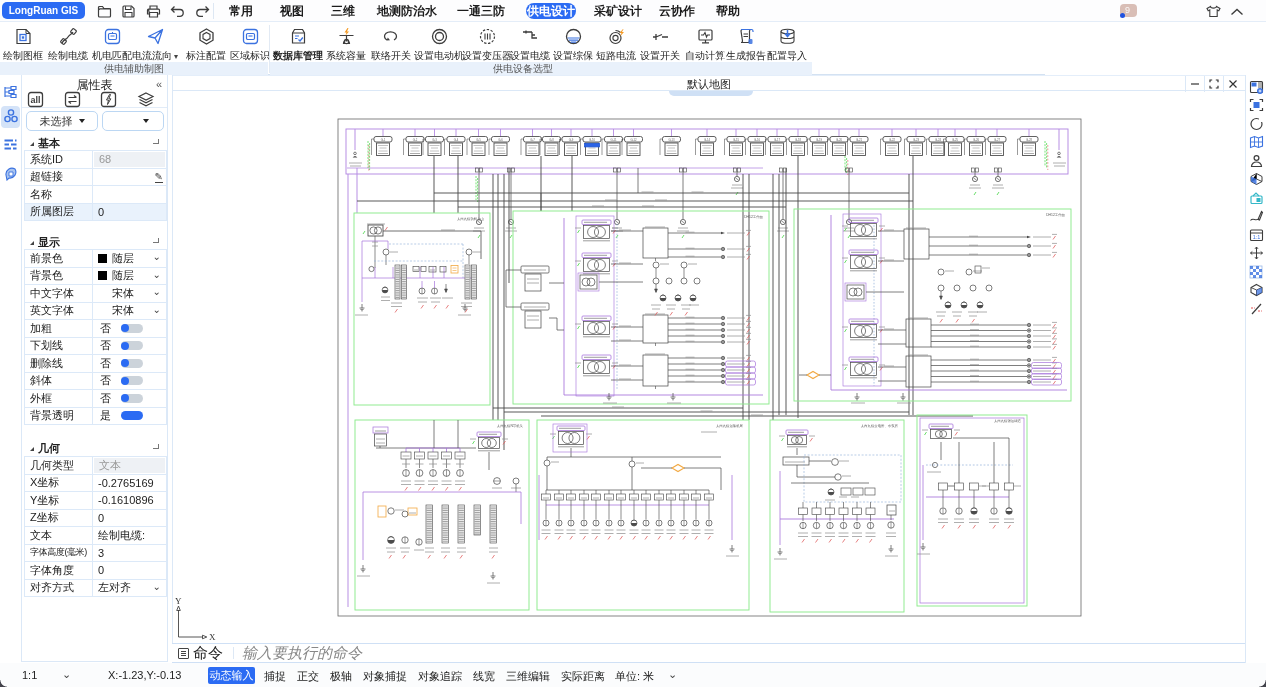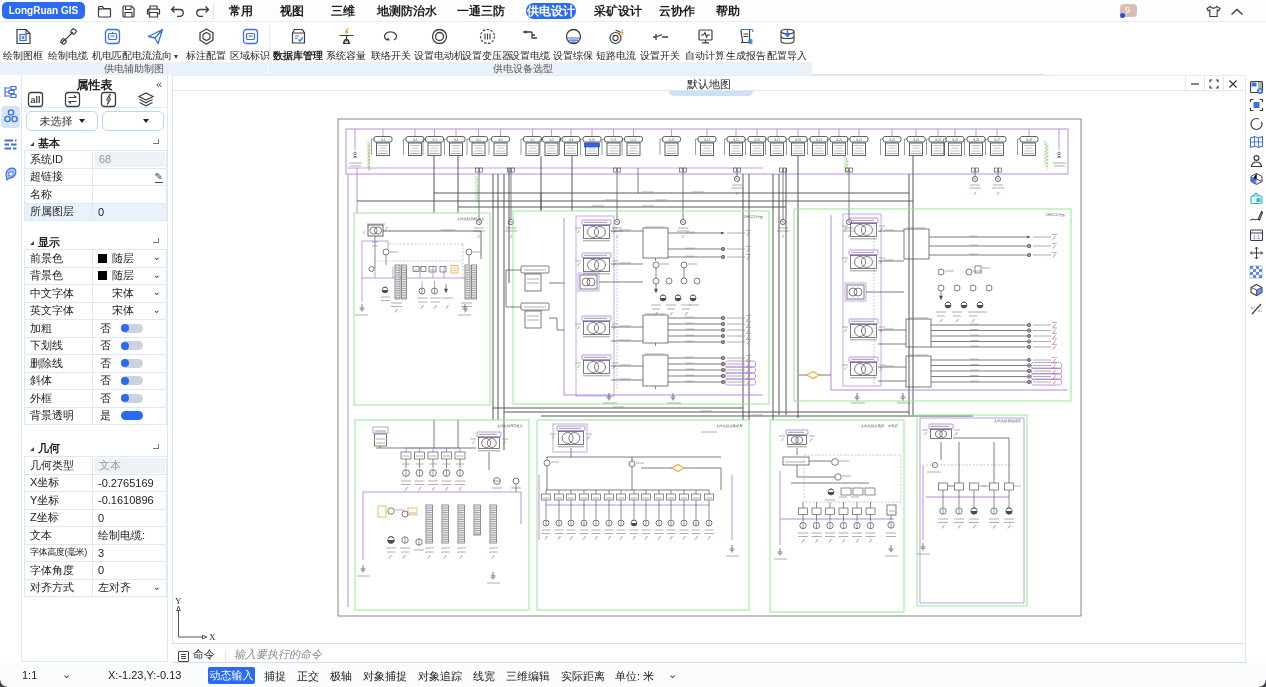--- a/index.html
+++ b/index.html
@@ -26,21 +26,21 @@
 .glabel { position:absolute; top:40px; height:13px; background:#e9f1fb; font-size:10px; color:#555; text-align:center; line-height:13px; }
 .gsep { position:absolute; top:3px; width:1px; height:48px; background:#e2eaf4; }
 
 
 .lstrip { position:absolute; left:0; top:75px; width:21px; height:588px; background:#fff; }
 .lsi { position:absolute; left:3px; }
 .lsisel { position:absolute; left:1px; top:31px; width:19px; height:22px; background:#d4e3f8; border-radius:4px; }
 
 
 .lpanel { position:absolute; left:21px; top:75px; width:147px; height:587px; background:#fff; border:1px solid #dbe8f7; border-top:none; }
-.ptitle { position:absolute; top:2px; left:0; width:100%; text-align:center; font-size:12px; font-weight:bold; color:#222; }
+.ptitle { position:absolute; top:2px; left:0; width:100%; text-align:center; font-size:12px; font-weight:normal; color:#222; }
 .pcollapse { position:absolute; right:5px; top:3px; font-size:11px; color:#555; }
 .ptabs { position:absolute; top:17px; left:0; width:100%; height:16px; border-bottom:1px solid #e2ecf8; display:flex; justify-content:space-between; align-items:center; padding:0 12px 0 5px; }
 .pdrops { position:absolute; top:36px; left:4px; width:138px; height:20px; display:flex; gap:4px; }
 .pdrop { flex:1; border:1px solid #bcd7f3; border-radius:5px; font-size:11px; color:#333; display:flex; align-items:center; justify-content:center; gap:6px; }
 .tri { width:0; height:0; border-left:3.5px solid transparent; border-right:3.5px solid transparent; border-top:4.5px solid #222; }
 .psec { position:absolute; left:0; width:100%; font-size:11px; font-weight:bold; color:#222; padding-left:8px; height:14px; }
 .psec .tri2 { display:inline-block; width:0; height:0; border-top:4px solid transparent; border-bottom:4px solid #444; border-left:4px solid transparent; margin-right:4px; transform:translateY(-1px) }
 .psec .corner { position:absolute; right:8px; top:3px; width:6px; height:5px; border-right:1px solid #777; border-bottom:1px solid #777; }
 .ptable { position:absolute; left:2px; width:143px; border:1px solid #dce9f8; border-bottom:none; }
 .prow { display:flex; height:17.5px; border-bottom:1px solid #dce9f8; font-size:11px; color:#222; }
@@ -61,21 +61,21 @@
 .ctabbar { position:absolute; left:0; top:0; width:100%; height:16px; border-top:1px solid #e4eefa; border-bottom:1px solid #dbe8f7; }
 .ctab { position:absolute; left:0; top:1px; width:100%; text-align:center; font-size:11px; color:#222; }
 .cind { position:absolute; left:496px; top:16px; width:84px; height:5px; background:#cfe0f5; border-radius:0 0 5px 5px; }
 .cbtns { position:absolute; right:3px; top:0; height:16px; display:flex; }
 .cbtn { width:19px; height:16px; border-left:1px solid #dbe8f7; display:flex; align-items:center; justify-content:center; font-size:10px; color:#333; }
 
 .rstrip { position:absolute; left:1245px; top:75px; width:21px; height:588px; border-left:1px solid #dbe8f7; background:#fff; }
 .rsi { width:15px; height:14px; margin:4.5px auto 4.2px; }
 
 
-.cmdbar { position:absolute; left:172px; top:643px; width:1073px; height:20px; border-top:1px solid #cfe0f5; border-bottom:1px solid #cfe0f5; background:#fff; display:flex; align-items:flex-end; font-size:11px; }
+.cmdbar { position:absolute; left:172px; top:643px; width:1073px; height:20px; border-top:1px solid #cfe0f5; border-bottom:1px solid #cfe0f5; background:#fff; display:flex; align-items:center; font-size:15px; }
 .cmdico { margin-left:6px; width:11px; height:11px; border:1px solid #444; border-radius:1px; position:relative; }
 .cmdico:after { content:""; position:absolute; left:2px; top:2px; width:5px; height:1px; background:#444; box-shadow:0 2px 0 #444, 0 4px 0 #444; }
 .cmdtxt { margin-left:4px; color:#222; }
 .cmdsep { width:1px; height:12px; background:#dde8f5; margin:0 8px 0 10px; }
 .cmdph { color:#888; font-style:italic; }
 
 
 .statusbar { position:absolute; left:0; top:663px; width:1266px; height:24px; background:#fbfcfd; font-size:11px; color:#222; }
 .sitem { margin-right:11px; }
 .dynbtn { position:absolute; left:208px; top:4px; width:47px; height:17px; background:#2b6bf3; color:#fff; border-radius:2px; text-align:center; line-height:17px; font-size:11px; }

